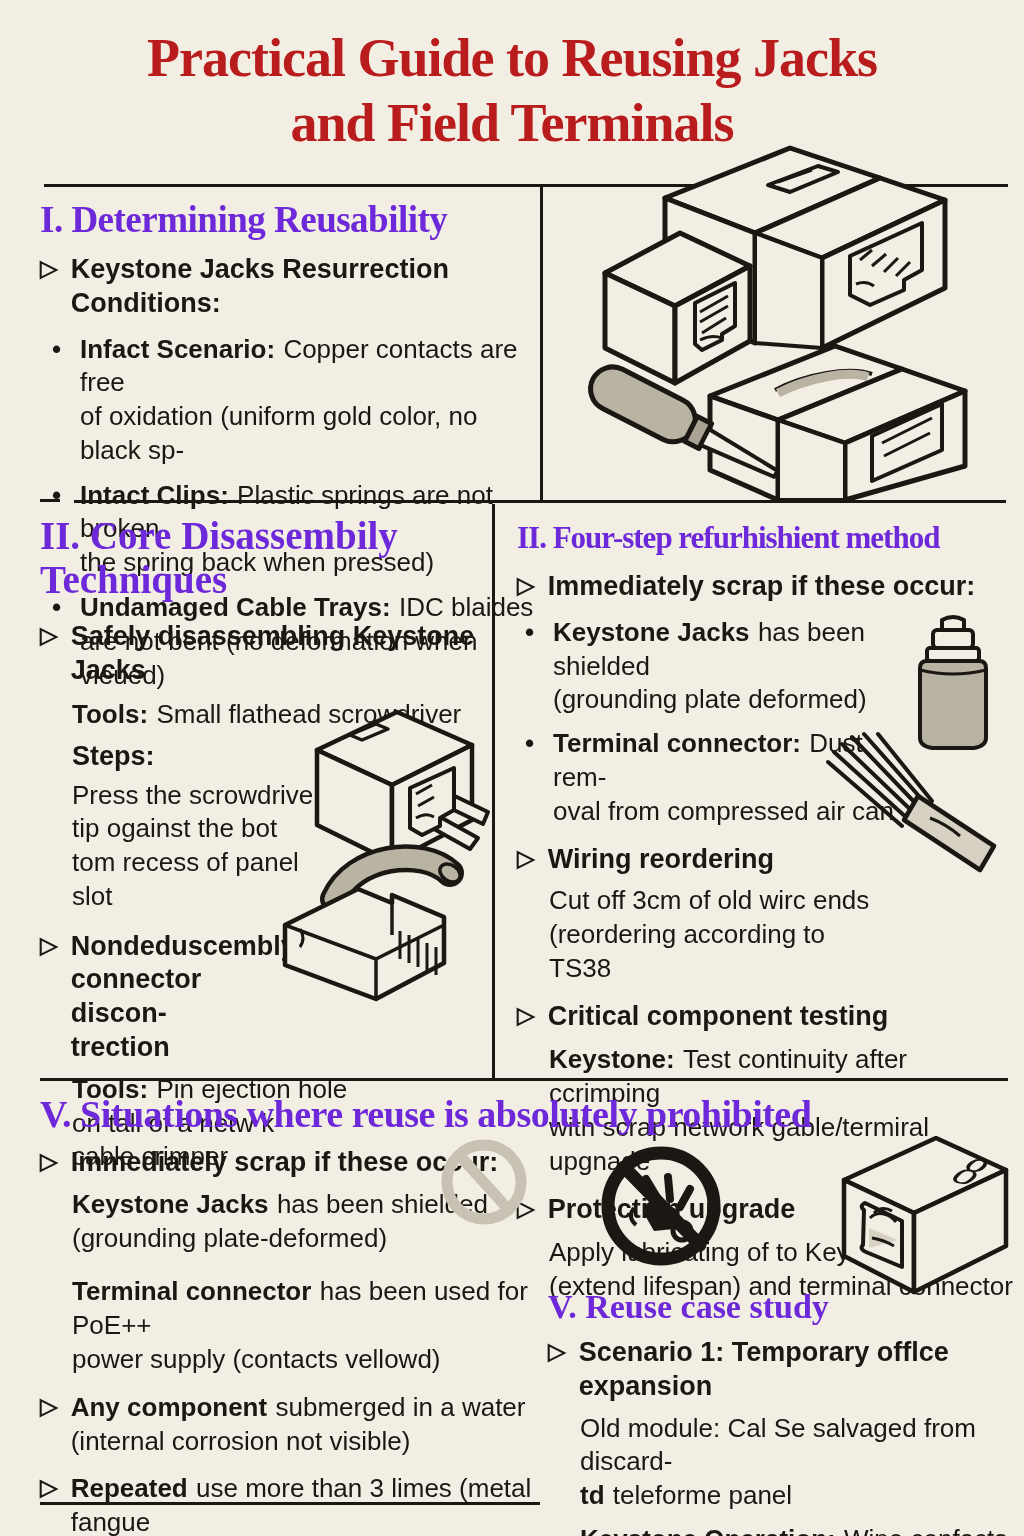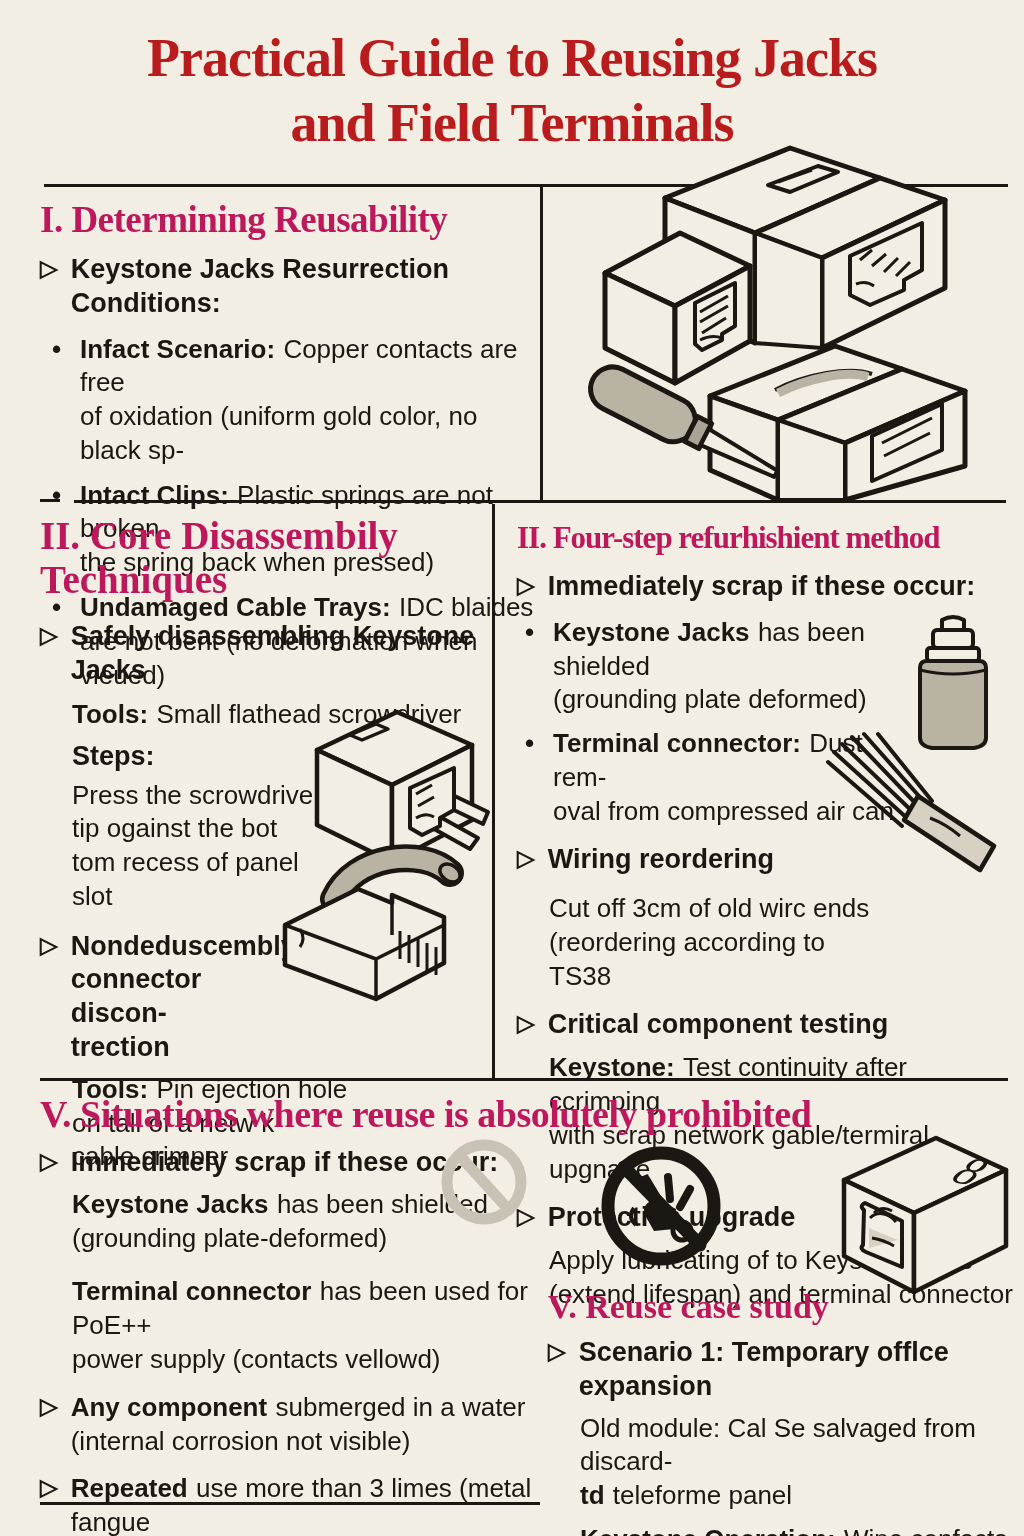--- a/index.html
+++ b/index.html
@@ -11,21 +11,21 @@
   }
   .serif{font-family:"Liberation Serif",serif;}
   .poster{position:absolute;inset:0;}
   .hline{position:absolute;height:3px;background:#1b1712;}
   .vline{position:absolute;width:3px;background:#1b1712;}
   .title{
     position:absolute;top:26px;left:0;right:0;text-align:center;
     font-family:"Liberation Serif",serif;font-weight:700;
     font-size:54px;line-height:1.2;letter-spacing:-1px;color:#b91c1c;
   }
-  h2{margin:0;font-weight:700;color:#be185d;}
+  h2{margin:0;font-weight:700;color:#6d28d9;}
   .sec{position:absolute;}
   .h-1{font-size:37px;letter-spacing:-0.5px;}
   .h-2{font-size:39px;line-height:1.13;}
   .h-3{font-size:31px;letter-spacing:-1px;white-space:nowrap;}
   .h-4{font-size:38px;letter-spacing:-0.5px;white-space:nowrap;}
   .h-5{font-size:34px;}
   .sub{display:flex;gap:13px;align-items:flex-start;font-weight:700;font-size:27px;line-height:1.25;}
   .tri{font-size:23px;line-height:1.35;font-weight:700;flex:0 0 auto;}
   .body-t{font-size:26px;line-height:1.3;}
   .pl{white-space:pre-line;}
@@ -125,21 +125,21 @@
       <div class="bullet-row">
         <span class="dot">•</span>
         <span><span class="lead">Terminal connector:</span><span class="pl">Dust rem-
 oval from compressed air can</span></span>
       </div>
     </div>
     <div class="sub" style="margin-top:14px;">
       <span class="tri">▷</span>
       <span>Wiring reordering</span>
     </div>
-    <div class="body-t indent pl" style="margin-top:16px;width:330px;">Cut off 3cm of old wirc ends
+    <div class="body-t indent pl" style="margin-top:8px;width:330px;">Cut off 3cm of old wirc ends
 (reordering according to TS38</div>
     <div class="sub" style="margin-top:14px;">
       <span class="tri">▷</span>
       <span>Critical component testing</span>
     </div>
     <div class="body-t indent" style="margin-top:10px;">
       <span class="lead">Keystone:</span><span class="pl">Test continuity after ccrimping
 with scrap network gable/termiral upgnade</span>
     </div>
     <div class="sub" style="margin-top:14px;">

